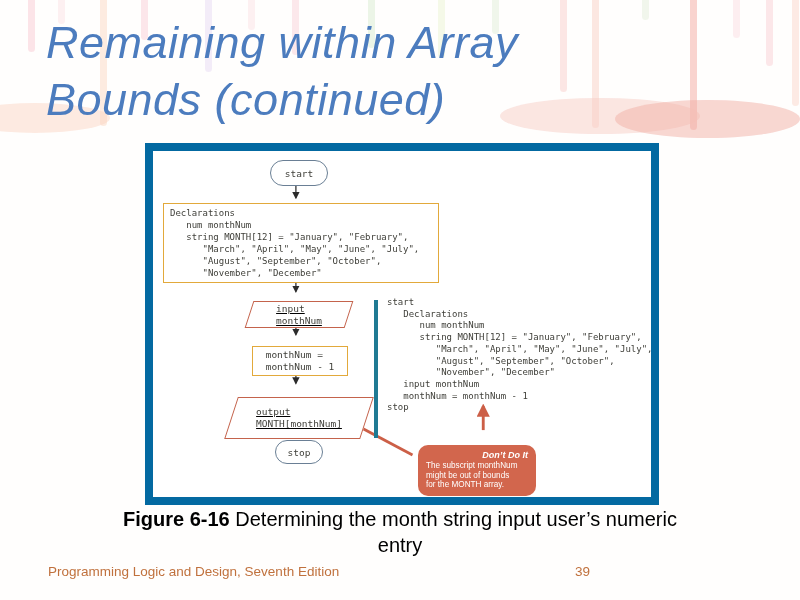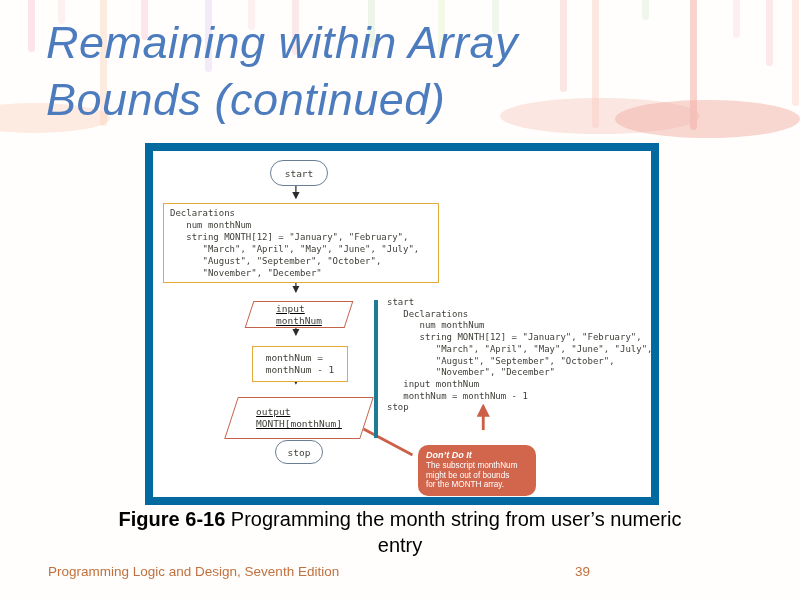--- a/index.html
+++ b/index.html
@@ -50,36 +50,36 @@
   }
   .para-text {
     position: relative; height: 100%; display: flex; flex-direction: column;
     justify-content: center; align-items: center; font-size: 9.5px; line-height: 12px;
   }
   .para-text .block { text-align: left; }
   .para-input  { left: 96px; top: 150px; width: 100px; height: 27px; }
   .para-output { left: 78px; top: 246px; width: 136px; height: 42px; }
 
   .proc-rect {
-    position: absolute; left: 99px; top: 195px; width: 96px; height: 36px;
+    position: absolute; left: 99px; top: 195px; width: 96px; height: 30px;
     border: 1.3px solid #e2a93b; background: #fff;
     display: flex; flex-direction: column; justify-content: center; align-items: center;
     font-size: 9.5px; line-height: 12px;
   }
 
   .teal-bar { position: absolute; left: 221px; top: 149px; width: 4px; height: 138px; background: #1f7a93; }
 
   .pseudocode { position: absolute; left: 234px; top: 146px; }
   .pseudocode .code-line { font-size: 9px; line-height: 11.7px; white-space: pre; }
 
   .callout {
     position: absolute; left: 265px; top: 294px; width: 118px;
     background: #d2664d; border-radius: 10px; padding: 5px 8px 6px 8px; color: #ffffff;
   }
-  .callout-title { font-size: 9px; font-weight: bold; font-style: italic; line-height: 11px; }
+  .callout-title { font-size: 9px; font-weight: bold; font-style: italic; line-height: 11px; text-align: right; }
   .callout-line  { font-size: 8.2px; line-height: 9.7px; }
 
   
   .caption {
     position: absolute; left: 0; top: 506px; width: 800px; z-index: 2;
     text-align: center; font-size: 20px; line-height: 26px; color: #000000;
   }
   .caption .cap-bold { font-weight: bold; }
 
   
@@ -202,21 +202,21 @@
     <div class="callout">
       <div class="callout-title">Don’t Do It</div>
       <div class="callout-line">The subscript monthNum</div>
       <div class="callout-line">might be out of bounds</div>
       <div class="callout-line">for the MONTH array.</div>
     </div>
 
   </div>
 
   <div class="caption">
-    <span class="cap-bold">Figure 6-16</span><span> Programming the month string from user’s numeric</span><br>
+    <span class="cap-bold">Figure 6-16</span><span> Determining the month string input user’s numeric</span><br>
     <span>entry</span>
   </div>
 
   <div class="footer">
     <span class="footer-left">Programming Logic and Design, Seventh Edition</span>
     <span class="footer-page">39</span>
   </div>
 
 </div>
 

